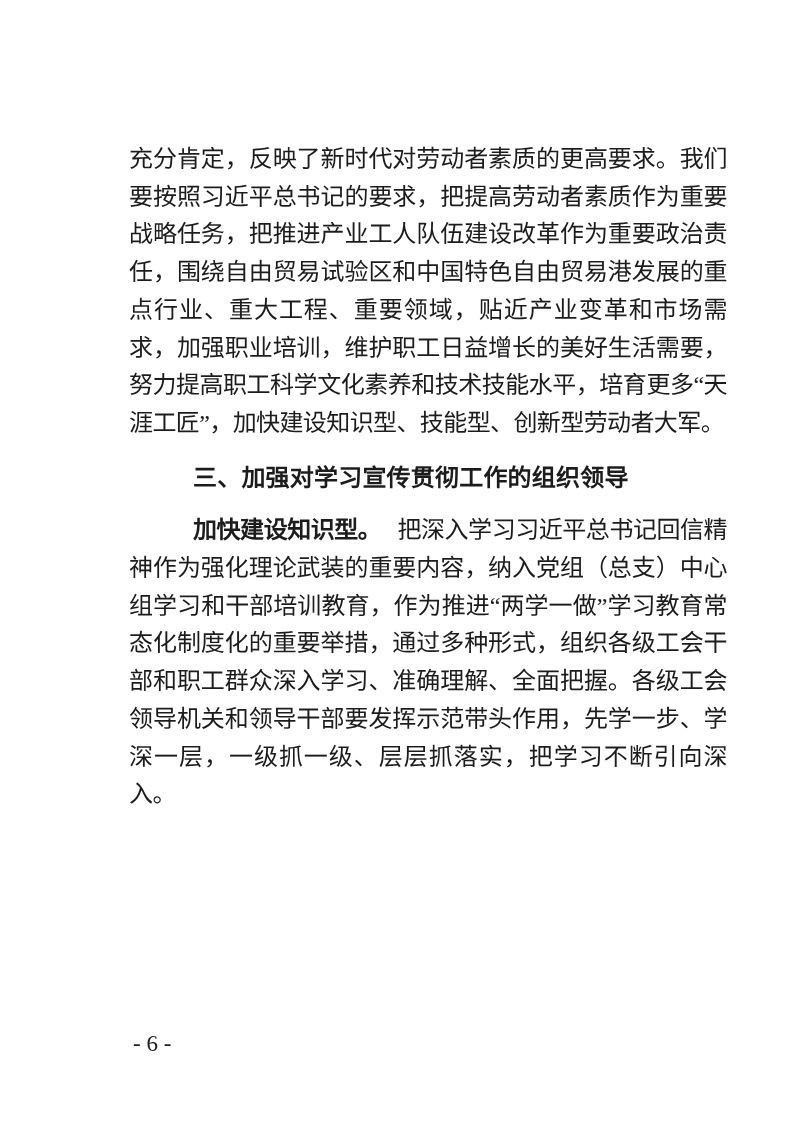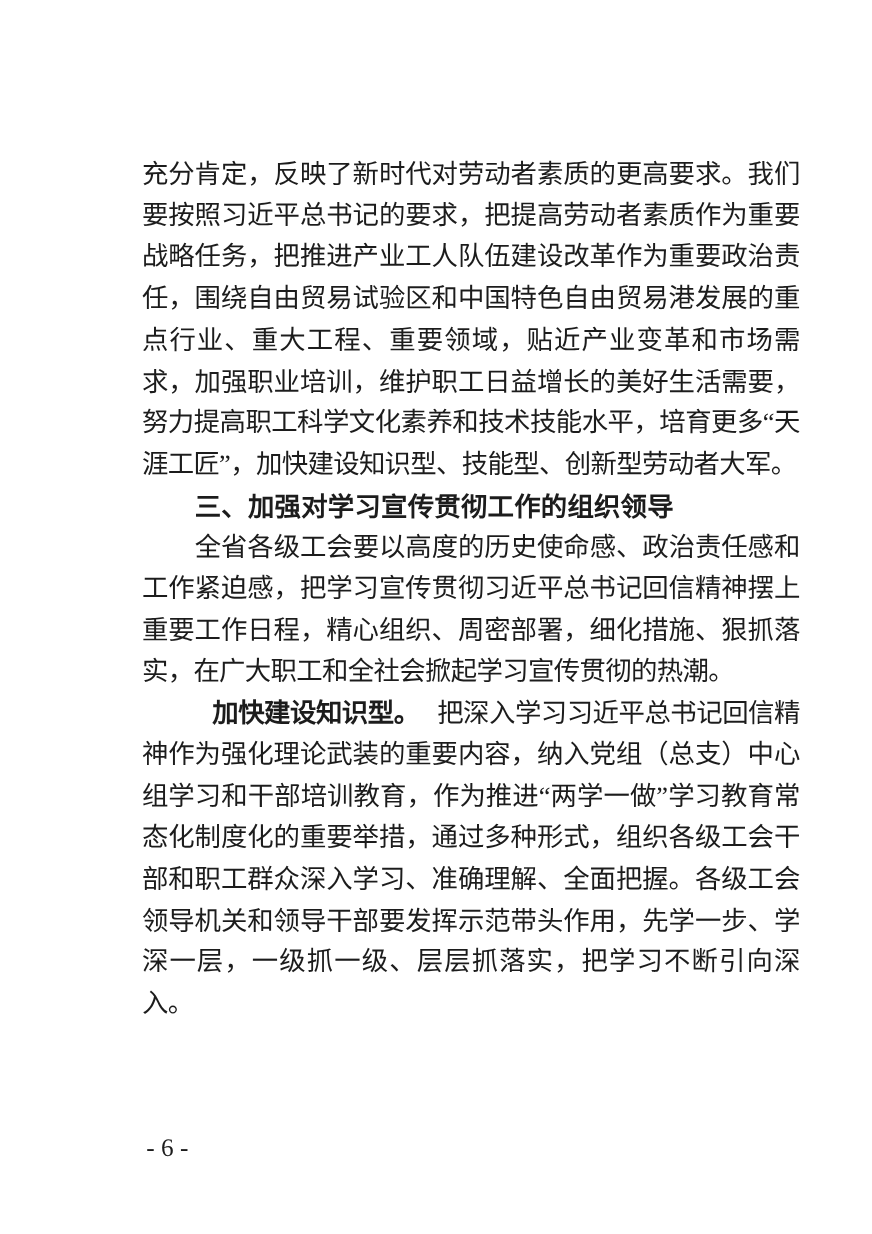--- a/index.html
+++ b/index.html
@@ -36,21 +36,21 @@
     letter-spacing: -0.6px;
     word-break: break-all;
   }
   .body-par.indent {
     text-indent: 48px;
   }
   .par-lead {
     font-weight: bold;
   }
   .section-heading {
-    margin: 0;
+    margin: 16px;
     font-size: 24px;
     line-height: 37.7px;
     font-weight: bold;
     font-family: "Liberation Sans", "DejaVu Sans", sans-serif;
     text-indent: 48px;
     letter-spacing: 0.2px;
   }
   .page-footer {
     position: absolute;
     left: 101px;
@@ -65,21 +65,20 @@
 <body>
 
 <div class="doc-page">
 
   <main class="doc-body">
 
     <p class="body-par">充分肯定，反映了新时代对劳动者素质的更高要求。我们要按照习近平总书记的要求，把提高劳动者素质作为重要战略任务，把推进产业工人队伍建设改革作为重要政治责任，围绕自由贸易试验区和中国特色自由贸易港发展的重点行业、重大工程、重要领域，贴近产业变革和市场需求，加强职业培训，维护职工日益增长的美好生活需要，努力提高职工科学文化素养和技术技能水平，培育更多“天涯工匠”，加快建设知识型、技能型、创新型劳动者大军。</p>
 
     <h2 class="section-heading">三、加强对学习宣传贯彻工作的组织领导</h2>
 
-    <p class="body-par indent">全省各级工会要以高度的历史使命感、政治责任感和工作紧迫感，把学习宣传贯彻习近平总书记回信精神摆上重要工作日程，精心组织、周密部署，细化措施、狠抓落实，在广大职工和全社会掀起学习宣传贯彻的热潮。</p>
 
     <p class="body-par indent"><strong class="par-lead">加快建设知识型。</strong><span>把深入学习习近平总书记回信精神作为强化理论武装的重要内容，纳入党组（总支）中心组学习和干部培训教育，作为推进“两学一做”学习教育常态化制度化的重要举措，通过多种形式，组织各级工会干部和职工群众深入学习、准确理解、全面把握。各级工会领导机关和领导干部要发挥示范带头作用，先学一步、学深一层，一级抓一级、层层抓落实，把学习不断引向深入。</span></p>
 
 
   </main>
 
   <footer class="page-footer">
     <span>- 6 -</span>
   </footer>
 

